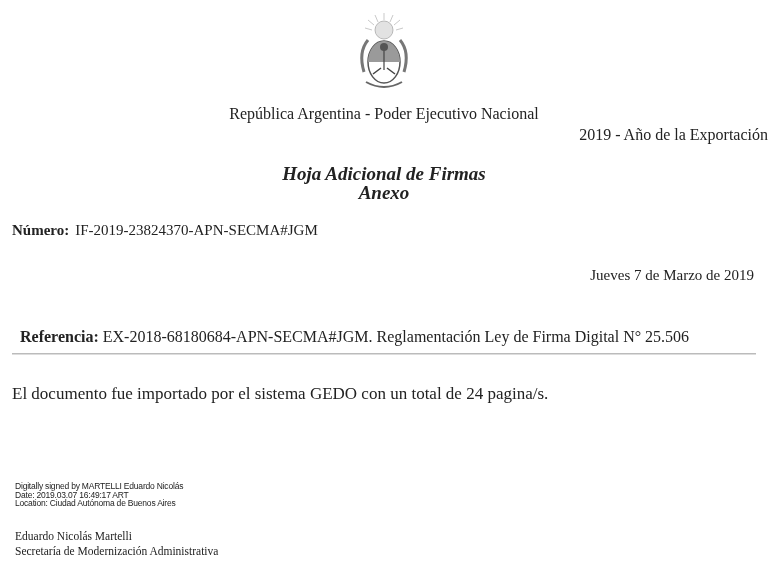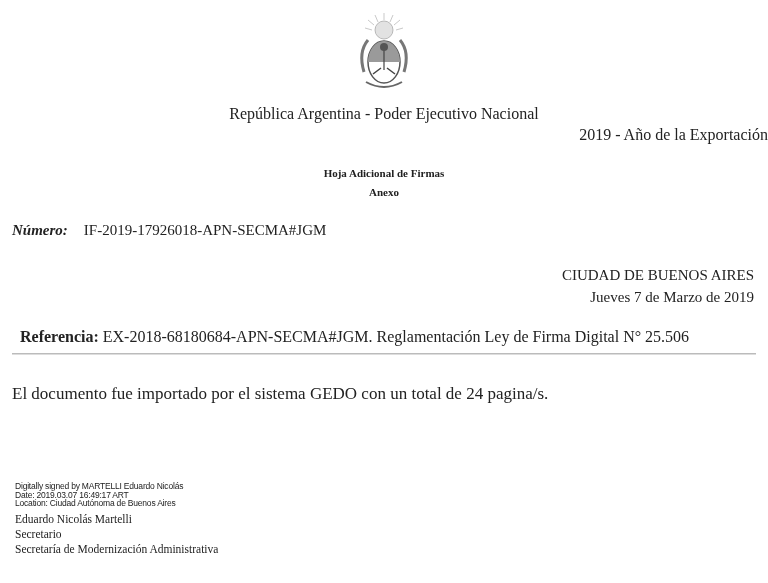--- a/index.html
+++ b/index.html
@@ -1,30 +1,30 @@
 <!DOCTYPE html>
 <html><head>
 <meta charset="utf-8">
 <style>
   html, body { margin: 0; padding: 0; background: #ffffff; }
   body { width: 768px; height: 583px; position: relative; overflow: hidden; color: #222; font-family: "Liberation Serif", serif; }
   .abs { position: absolute; }
   .center { left: 0; width: 768px; text-align: center; }
   .crest { left: 355px; top: 12px; width: 58px; height: 90px; }
   .hdr { font-size: 16px; line-height: 20px; }
-  .title { font-size: 11px; font-weight: bold; line-height: 19px; }
+  .title { font-size: 19px; font-weight: bold; line-height: 19px; font-style: italic; }
   .num { left: 12px; top: 222px; font-size: 15px; }
-  .num b { margin-right: 16px; font-style: italic; }
+  .num b { margin-right: 6px; }
   .right { right: 14px; text-align: right; font-size: 15px; line-height: 22px; top: 264px; }
   .ref { left: 20px; top: 328px; font-size: 16px; }
   .ref b { margin-right: 4px; }
   .rule { left: 12px; top: 353px; width: 744px; height: 1px; background: #bbbbbb; border-bottom: 1px solid #dddddd; }
   .body-text { left: 12px; top: 384px; font-size: 17px; text-align: right; }
   .sig-meta { left: 15px; top: 482px; font-family: "Liberation Sans", sans-serif; font-size: 8.5px; line-height: 8.5px; letter-spacing: -0.2px; }
-  .signer { left: 15px; top: 512px; font-size: 11.5px; line-height: 15px; }
+  .signer { left: 15px; top: 529px; font-size: 11.5px; line-height: 15px; }
   .signer div:nth-child(4) { margin-top: -3px; }
 </style>
 </head>
 <body>
 
 <div class="abs crest">
   <svg width="58" height="90" viewBox="0 0 58 90">
     <g stroke="#c9c9c9" stroke-width="1">
       <line x1="29" y1="1" x2="29" y2="8"></line>
         <line x1="20" y1="3" x2="23" y2="10"></line>
@@ -46,39 +46,37 @@
   </svg>
 </div>
 
 <div class="abs center hdr" style="top:104px;">República Argentina - Poder Ejecutivo Nacional</div>
 <div class="abs center hdr" style="top:125px;text-align:right;">2019 - Año de la Exportación</div>
 
 <div class="abs center title" style="top:164px;">Hoja Adicional de Firmas</div>
 <div class="abs center title" style="top:183px;">Anexo</div>
 
 <div class="abs num">
-  <b>Número:</b><span>IF-2019-17926018-APN-SECMA#JGM</span>
+  <b>Número:</b><span>IF-2019-23824370-APN-SECMA#JGM</span>
 </div>
 
 <div class="abs right">
-  <div>CIUDAD DE BUENOS AIRES</div>
   <div>Jueves 7 de Marzo de 2019</div>
 </div>
 
 <div class="abs ref">
   <b>Referencia:</b><span>EX-2018-68180684-APN-SECMA#JGM. Reglamentación Ley de Firma Digital N° 25.506</span>
 </div>
 
 <div class="abs rule"></div>
 
 <div class="abs body-text">El documento fue importado por el sistema GEDO con un total de 24 pagina/s.</div>
 
 <div class="abs sig-meta">
   <div>Digitally signed by MARTELLI Eduardo Nicolás</div>
   <div>Date: 2019.03.07 16:49:17 ART</div>
   <div>Location: Ciudad Autónoma de Buenos Aires</div>
 </div>
 
 <div class="abs signer">
   <div>Eduardo Nicolás Martelli</div>
-  <div>Secretario</div>
   <div>Secretaría de Modernización Administrativa</div>
 </div>
 
 </body></html>

